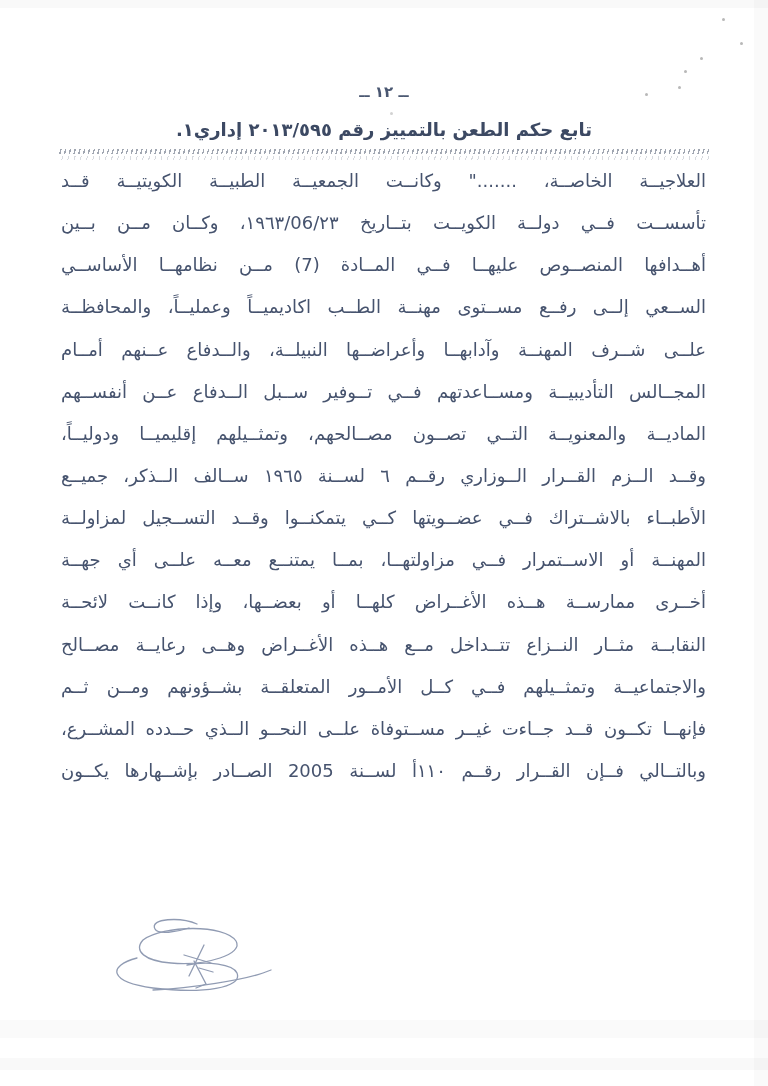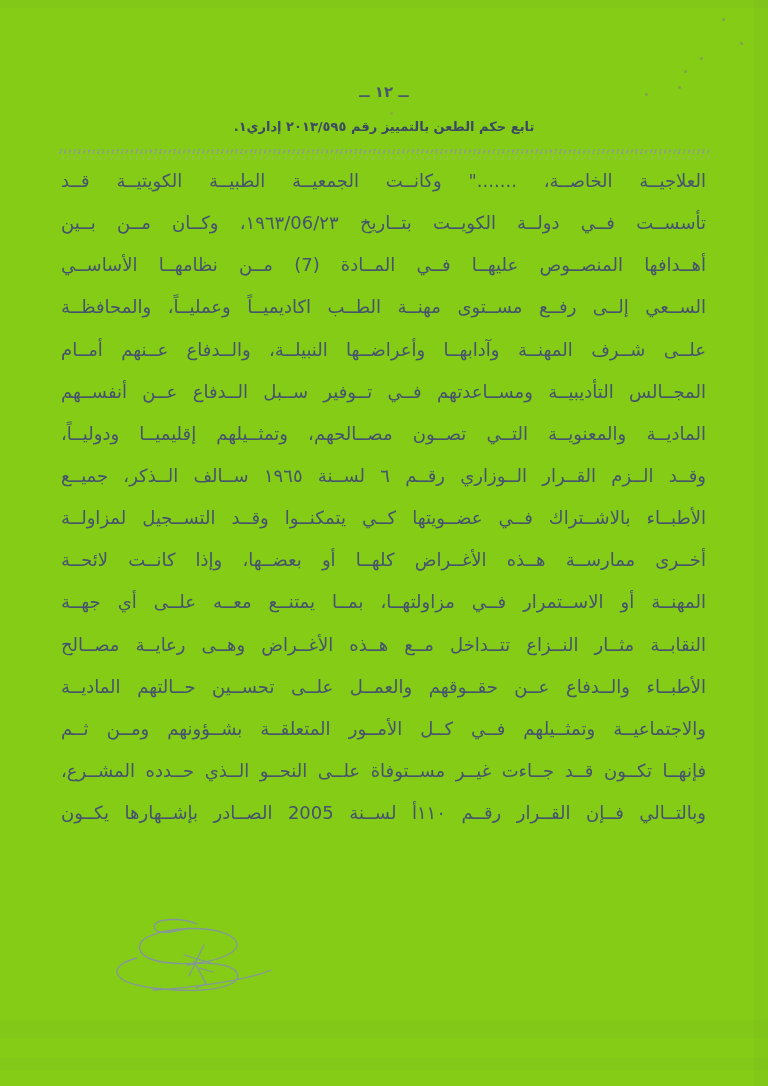--- a/index.html
+++ b/index.html
@@ -1,35 +1,35 @@
 <!DOCTYPE html>
 <html dir="rtl" lang="ar"><head>
 <meta charset="utf-8">
 <style>
   html,body{margin:0;padding:0;background:#e9e9e9;}
   .page{
     position:relative; width:768px; height:1086px; margin:0 auto;
-    background:#84cc16; overflow:hidden;
+    background:#ffffff; overflow:hidden;
     font-family:"DejaVu Sans", sans-serif;
     direction:rtl;
   }
   
   .shade-right{position:absolute; top:0; right:0; width:14px; height:1086px; background:rgba(100,100,100,0.03);}
   .shade-top{position:absolute; top:0; left:0; width:768px; height:8px; background:rgba(100,100,100,0.04);}
   .shade-bottom1{position:absolute; left:0; top:1020px; width:768px; height:18px; background:rgba(110,110,110,0.03);}
   .shade-bottom2{position:absolute; left:0; top:1058px; width:768px; height:12px; background:rgba(110,110,110,0.04);}
   .speck{position:absolute; width:3px; height:3px; border-radius:50%; background:#7d7d7d; opacity:.55;}
 
   .pagenum{
     position:absolute; top:83px; left:0; width:768px;
     text-align:center; font-size:15px; font-weight:bold; color:#4a5771;
   }
   .header{
     position:absolute; top:119px; left:0; width:768px;
-    text-align:center; font-size:13px; font-weight:bold; color:#3c4963;
+    text-align:center; font-size:18px; font-weight:bold; color:#3c4963;
   }
   .separator{
     position:absolute; top:149px; left:57px; width:652px; height:5px;
     background:repeating-linear-gradient(105deg,
       transparent 0, transparent 3.2px,
       #8f96a3 3.2px, #8f96a3 4.6px);
     opacity:.85;
   }
   .separator2{
     position:absolute; top:156px; left:57px; width:652px; height:4px;
@@ -77,24 +77,23 @@
   <div class="body-text">
     <div class="line">العلاجيــة الخاصــة، ......." وكانــت الجمعيــة الطبيــة الكويتيــة قــد</div>
     <div class="line">تأسســت فــي دولــة الكويــت بتــاريخ ١٩٦٣/06/٢٣، وكــان مــن بــين</div>
     <div class="line">أهــدافها المنصــوص عليهــا فــي المــادة (7) مــن نظامهــا الأساســي</div>
     <div class="line">الســعي إلــى رفــع مســتوى مهنــة الطــب اكاديميــاً وعمليــاً، والمحافظــة</div>
     <div class="line">علــى شــرف المهنــة وآدابهــا وأعراضــها النبيلــة، والــدفاع عــنهم أمــام</div>
     <div class="line">المجــالس التأديبيــة ومســاعدتهم فــي تــوفير ســبل الــدفاع عــن أنفســهم</div>
     <div class="line">الماديــة والمعنويــة التــي تصــون مصــالحهم، وتمثــيلهم إقليميــا ودوليــاً،</div>
     <div class="line">وقــد الــزم القــرار الــوزاري رقــم ٦ لســنة ١٩٦٥ ســالف الــذكر، جميــع</div>
     <div class="line">الأطبــاء بالاشــتراك فــي عضــويتها كــي يتمكنــوا وقــد التســجيل لمزاولــة</div>
+    <div class="line">المهنــة أو الاســتمرار فــي مزاولتهــا، بمــا يمتنــع معــه علــى أي جهــة</div>
     <div class="line">أخــرى ممارســة هــذه الأغــراض كلهــا أو بعضــها، وإذا كانــت لائحــة</div>
-    <div class="line">المهنــة أو الاســتمرار فــي مزاولتهــا، بمــا يمتنــع معــه علــى أي جهــة</div>
     <div class="line">النقابــة مثــار النــزاع تتــداخل مــع هــذه الأغــراض وهــى رعايــة مصــالح</div>
-    <div class="line">الأطبــاء والــدفاع عــن حقــوقهم والعمــل علــى تحســين حــالتهم الماديــة</div>
     <div class="line">والاجتماعيــة وتمثــيلهم فــي كــل الأمــور المتعلقــة بشــؤونهم ومــن ثــم</div>
     <div class="line">فإنهــا تكــون قــد جــاءت غيــر مســتوفاة علــى النحــو الــذي حــدده المشــرع،</div>
     <div class="line">وبالتــالي فــإن القــرار رقــم ١١٠أ لســنة 2005 الصــادر بإشــهارها يكــون</div>
   </div>
 
   <svg class="signature" viewBox="0 0 195 105" fill="none" stroke="#8591ab" stroke-width="1.3" stroke-linecap="round" opacity="0.9">
     <path d="M112,8 C96,1 64,2 70,13 C73,19 92,16 104,12"></path>
     <path d="M58,24 C78,9 140,8 151,25 C159,38 122,50 86,47 C60,45 48,35 58,24"></path>
     <path d="M52,42 C22,50 24,66 68,72 C118,78 158,72 152,57 C148,48 122,45 102,49"></path>
     <path d="M68,74 C108,72 158,64 178,57 L186,54"></path>

